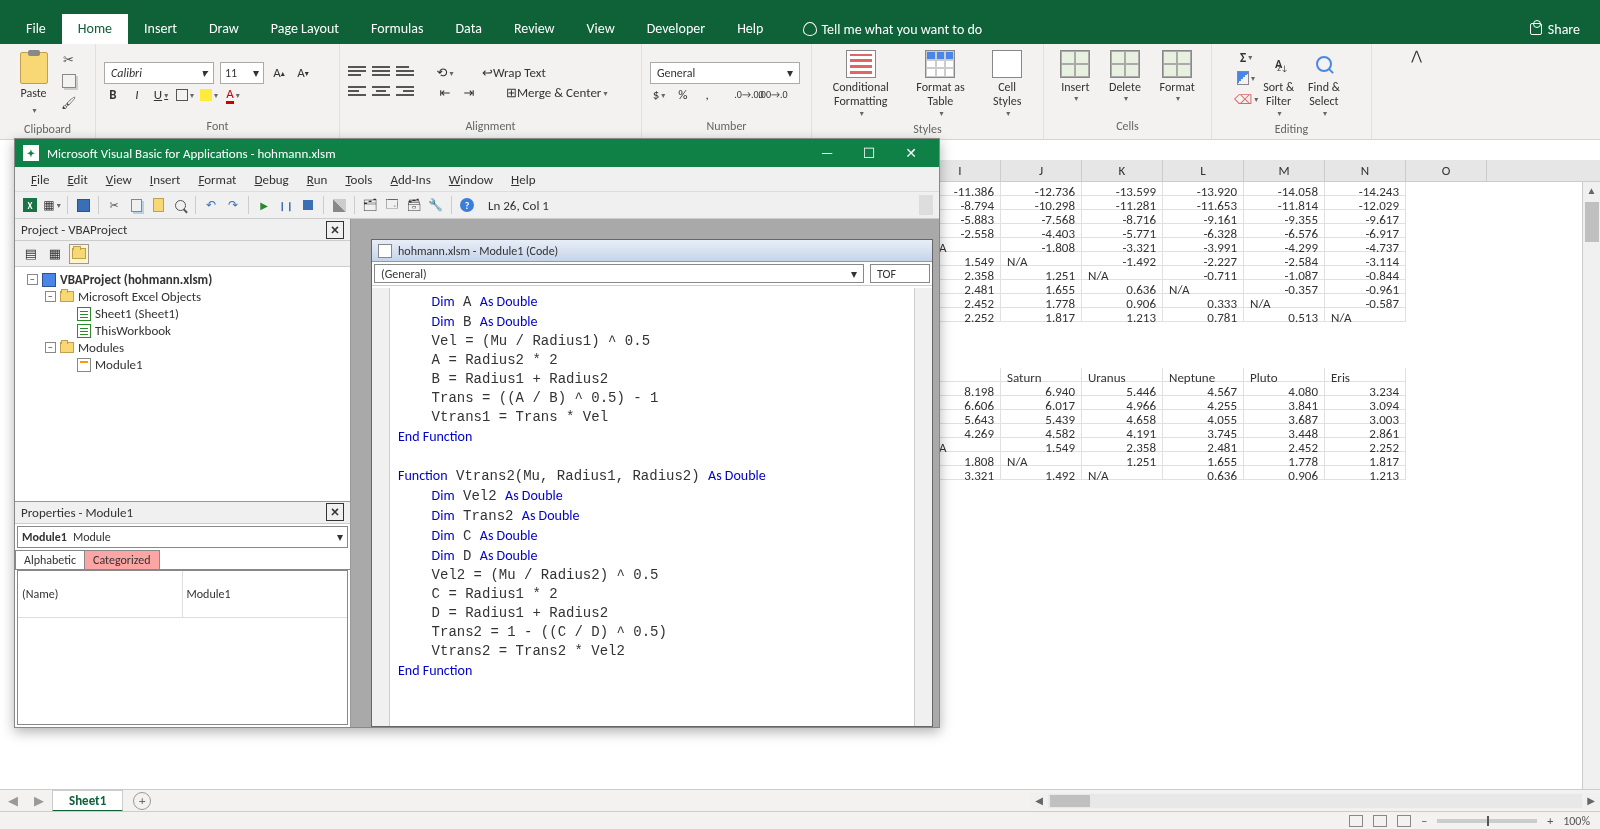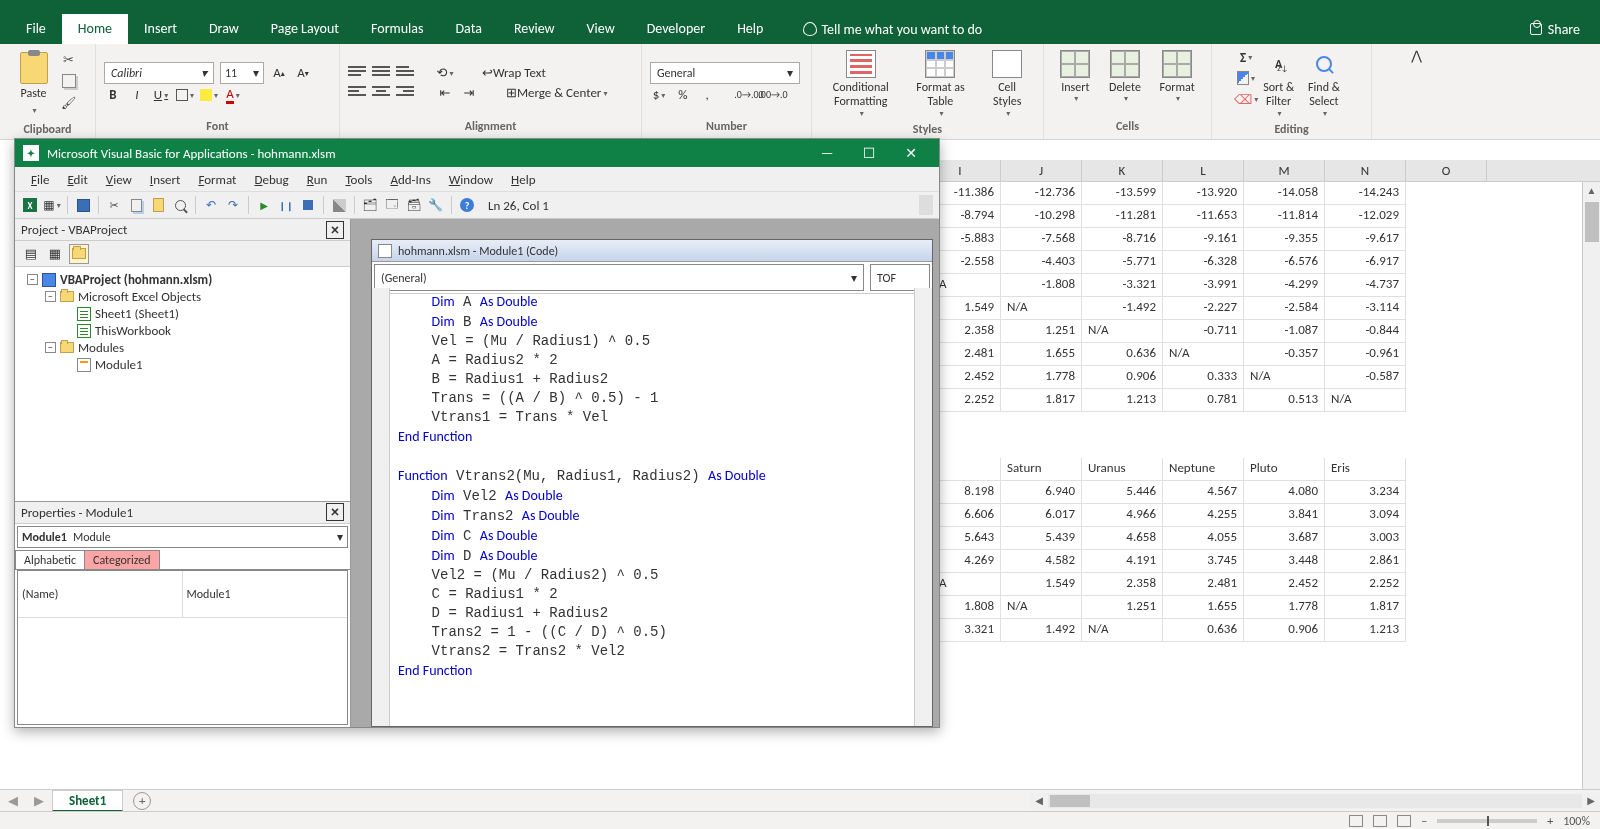--- a/index.html
+++ b/index.html
@@ -15,21 +15,21 @@
 .excel-tabs .tellme { display:flex; align-items:center; gap:4px; margin-left:8px;}
 .excel-tabs .bulb { width:14px; height:14px; border:1.5px solid #fff; border-radius:50% 50% 50% 50% / 60% 60% 40% 40%; display:inline-block;}
 .excel-tabs .share { margin-left:auto; padding:6px 20px; display:flex; align-items:center; gap:6px;}
 .share-icon { width:12px; height:12px; border:1px solid #fff; border-radius:2px; position:relative;}
 .share-icon::after{content:""; position:absolute; top:-4px; left:2px; width:6px; height:6px; border:1px solid #fff; border-radius:50%;}
 
 
 .ribbon { height: 96px; background: #f3f2f1; border-bottom:1px solid #d4d4d4; display:flex; }
 .ribbon-group { border-right:1px solid #e0e0e0; padding:4px 8px; display:flex; flex-direction:column; justify-content:space-between; font-size:12px;}
 .rg-content { display:flex; flex-direction:column; gap:2px; flex:1; justify-content:center;}
-.rg-label { text-align:center; color:#666; font-size:12px; padding:2px 0;font-weight:bold;}
+.rg-label { text-align:center; color:#666; font-size:12px; padding:2px 0;}
 .rg-row { display:flex; gap:6px; align-items:center;}
 .btn-icon { width:18px; height:18px; display:inline-flex; align-items:center; justify-content:center; font-size:13px; color:#333;}
 .dropdown-caret::after { content:"▾"; font-size:8px; margin-left:2px; color:#666;}
 
 
 .paste-btn { display:flex; flex-direction:column; align-items:center; gap:2px; padding:4px;}
 .clipboard-icon { width:28px; height:32px; background:#f8d775; border:1px solid #c0a050; border-radius:2px; position:relative;}
 .clipboard-icon::before{content:""; position:absolute; top:-3px; left:7px; width:12px; height:6px; background:#888; border-radius:2px;}
 .small-icons { display:flex; flex-direction:column; gap:4px; padding:2px; margin-left:4px;}
 .scissors::before{content:"✂"; color:#555;}
@@ -71,21 +71,21 @@
 .find-ic::after{content:""; position:absolute; width:6px; height:2px; background:#4a86e8; transform:rotate(45deg); bottom:-2px; right:-4px;}
 
 
 .ribbon-collapse { width:60px; text-align:right; padding:4px 10px; display:flex; align-items:start; justify-content:flex-end;}
 
 
 .worksheet { position:absolute; top:160px; left:0; right:0; bottom:36px; background:#fff; overflow:hidden;}
 .col-headers { display:flex; height:22px; background:#e6e6e6; border-bottom:1px solid #ccc; position:absolute; top:0; right:0; left:920px;}
 .col-header { width:81px; text-align:center; border-right:1px solid #ccc; line-height:22px; font-size:13px; color:#333;}
 .grid-cells { position:absolute; top:22px; right:18px; left:920px;}
-.cell-row { display:flex; height:23px;}
+.cell-row { display:flex; height:14px;}
 .cell { width:81px; border-right:1px solid #e0e0e0; border-bottom:1px solid #e0e0e0; text-align:right; padding:2px 6px; font-size:13px;}
 .cell.text{text-align:left;}
 .cell.na{text-align:left;}
 
 
 .vscroll { position:absolute; right:0; top:22px; bottom:0; width:18px; background:#f0f0f0; border-left:1px solid #ccc;}
 .vscroll-thumb{width:14px; height:40px; background:#c0c0c0; margin:2px auto;}
 .vscroll-btn{height:18px; text-align:center; font-size:10px; color:#666; line-height:18px;}
 
 
@@ -169,21 +169,21 @@
 .props-grid{flex:1; background:#fff; font-size:12px; border:1px solid #888; margin:0 2px 2px;}
 .props-row{display:flex; border-bottom:1px solid #ddd;}
 .props-cell{padding:16px 4px; width:50%;}
 .props-cell:first-child{border-right:1px solid #ddd;}
 
 
 .code-pane{flex:1; background:#a9a9a9; position:relative; padding:20px 0 0 20px;}
 .code-window{position:absolute; top:20px; left:20px; right:6px; bottom:0; background:#fff; border:1px solid #666;}
 .code-title{height:22px; background:linear-gradient(#e8eef7,#c6d4ea); display:flex; align-items:center; padding:0 6px; font-size:12px; border-bottom:1px solid #999;}
 .code-title-ic{width:14px;height:14px; margin-right:6px; background:#fff; border:1px solid #888;}
-.code-combos{height:32px; display:flex; padding:2px; gap:6px; border-bottom:1px solid #ccc;}
+.code-combos{height:24px; display:flex; padding:2px; gap:6px; border-bottom:1px solid #ccc;}
 .code-combo{flex:1; border:1px solid #888; background:#fff; padding:2px 6px; font-size:12px; display:flex; justify-content:space-between; align-items:center;}
 .code-combo.small{flex:0 0 60px;}
 .code-area{position:absolute; top:48px; left:0; right:0; bottom:0; display:flex;}
 .code-margin{width:18px; background:#f0f0f0; border-right:1px solid #ccc;}
 .code-text{flex:1; padding:4px 8px; font-family:Consolas,"Courier New",monospace; font-size:14px; line-height:19px; white-space:pre; overflow:hidden;}
 .kw{color:#0000cc;}
 .code-scroll{width:18px; background:#f0f0f0; border-left:1px solid #ccc;}
 
 </style>
 </head>

